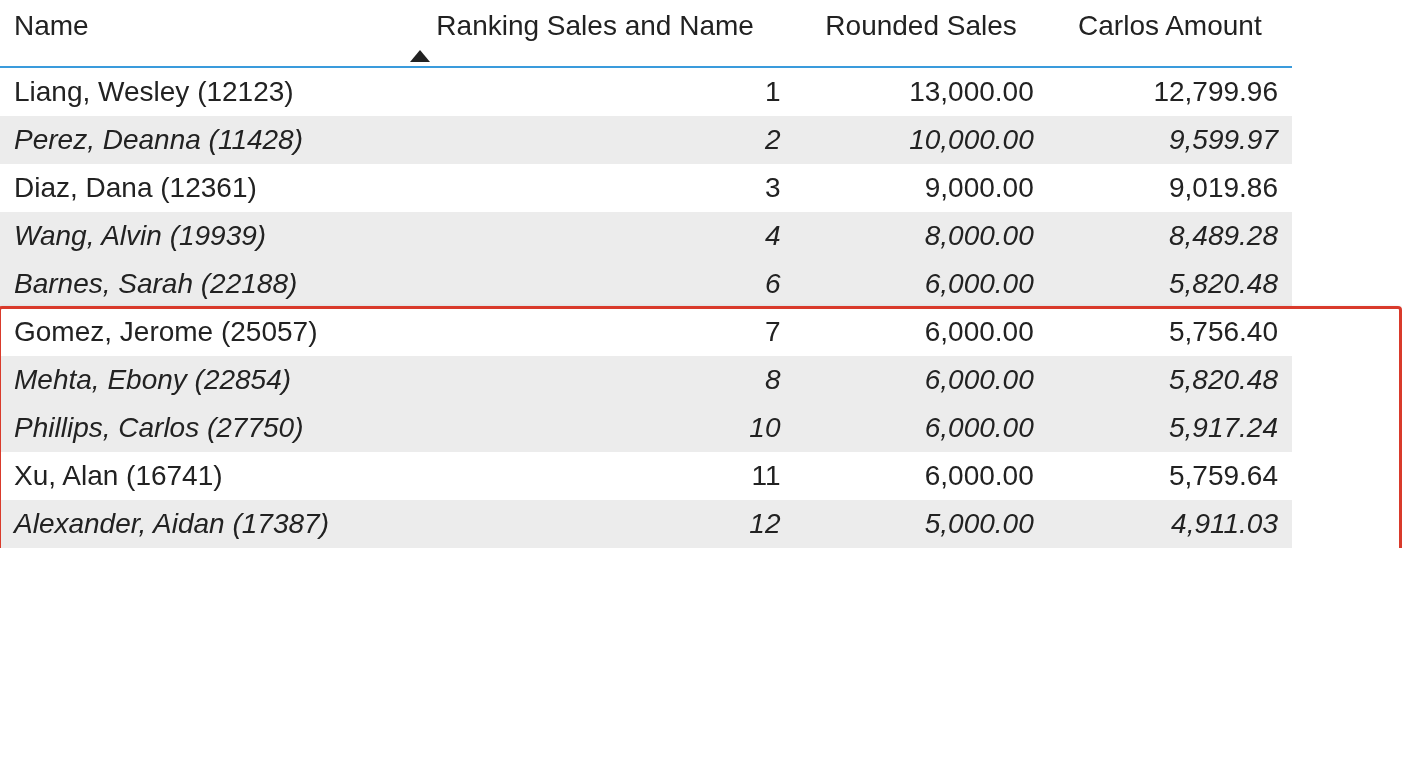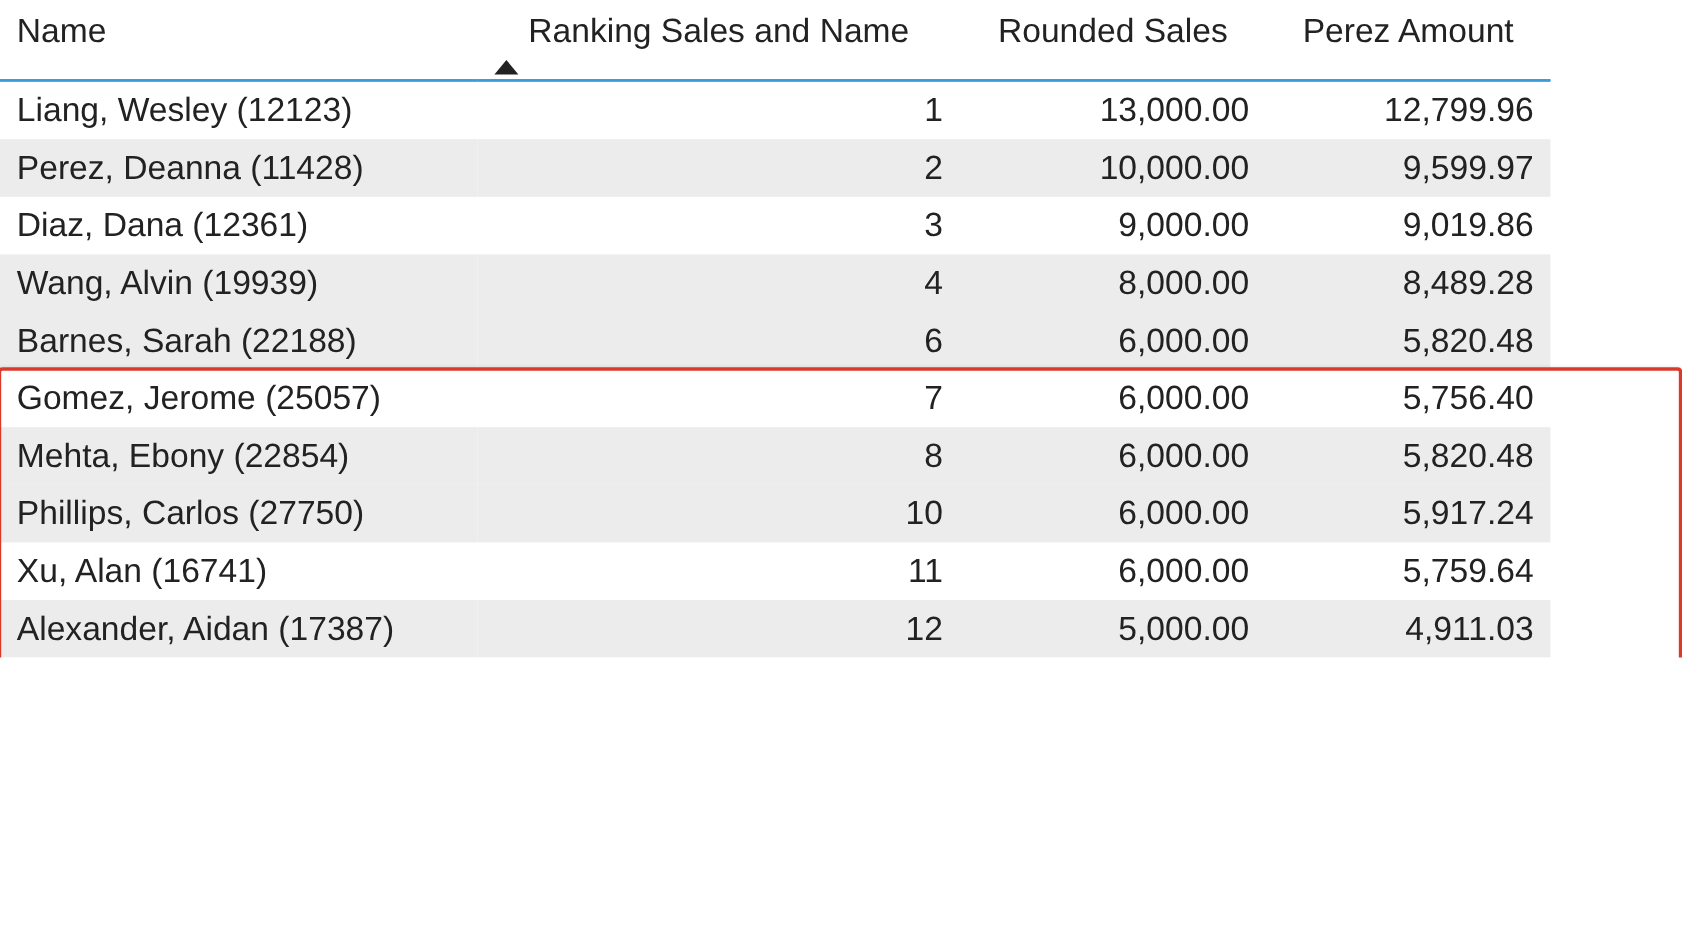--- a/index.html
+++ b/index.html
@@ -34,21 +34,21 @@
     height: 0;
     border-left: 10px solid transparent;
     border-right: 10px solid transparent;
     border-bottom: 12px solid #222;
   }
   tbody tr td {
     padding: 8px 14px;
     white-space: nowrap;
   }
   tbody tr td.num { text-align: right; }
-  tbody tr.alt { background: #ececec; }
+  tbody tr.alt { background: #ececec; font-style: italic; }
   .highlight-box {
     position: absolute;
     border: 3px solid #d93a2b;
     border-radius: 4px;
     box-shadow: 0 2px 4px rgba(0,0,0,0.25);
     pointer-events: none;
   }
   .wrap { position: relative; width: 1292px; }
 </style>
 </head>
@@ -62,21 +62,21 @@
         <span>Name</span>
       </th>
       <th class="num">
         <span>Ranking Sales and Name</span>
         <span class="sort-indicator"></span>
       </th>
       <th class="num">
         <span>Rounded Sales</span>
       </th>
       <th class="num">
-        <span>Perez Amount</span>
+        <span>Carlos Amount</span>
       </th>
     </tr>
   </thead>
   <tbody>
         <tr>
           <td>Liang, Wesley (12123)</td>
           <td class="num">1</td>
           <td class="num">13,000.00</td>
           <td class="num">12,799.96</td>
         </tr>

